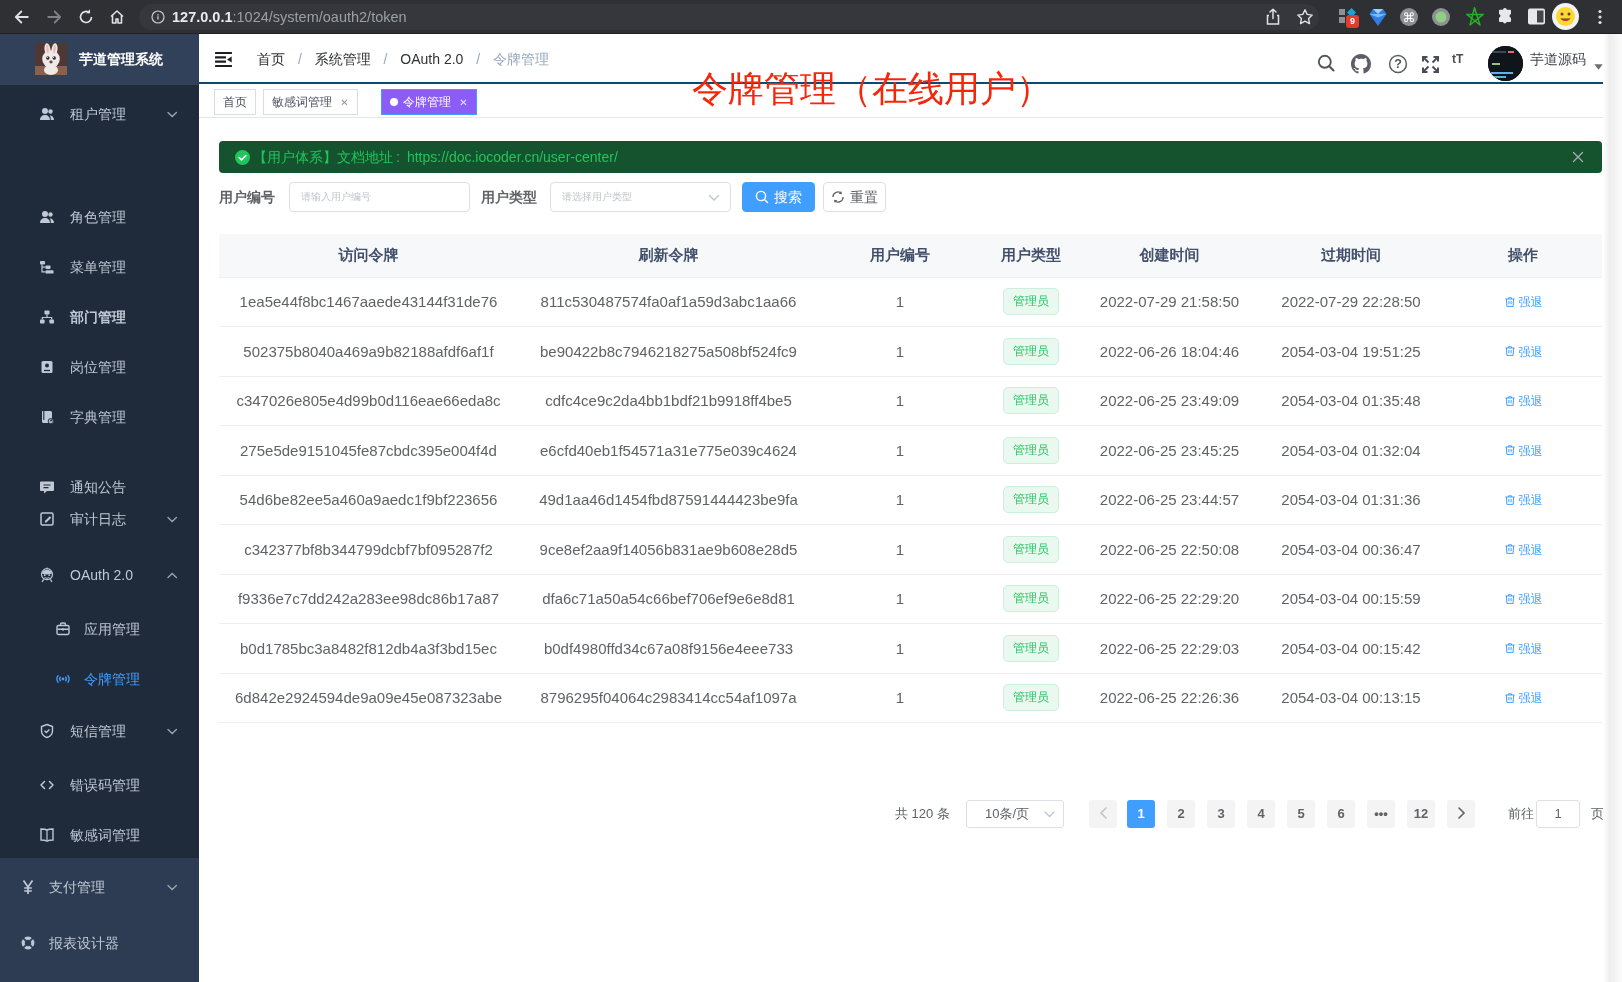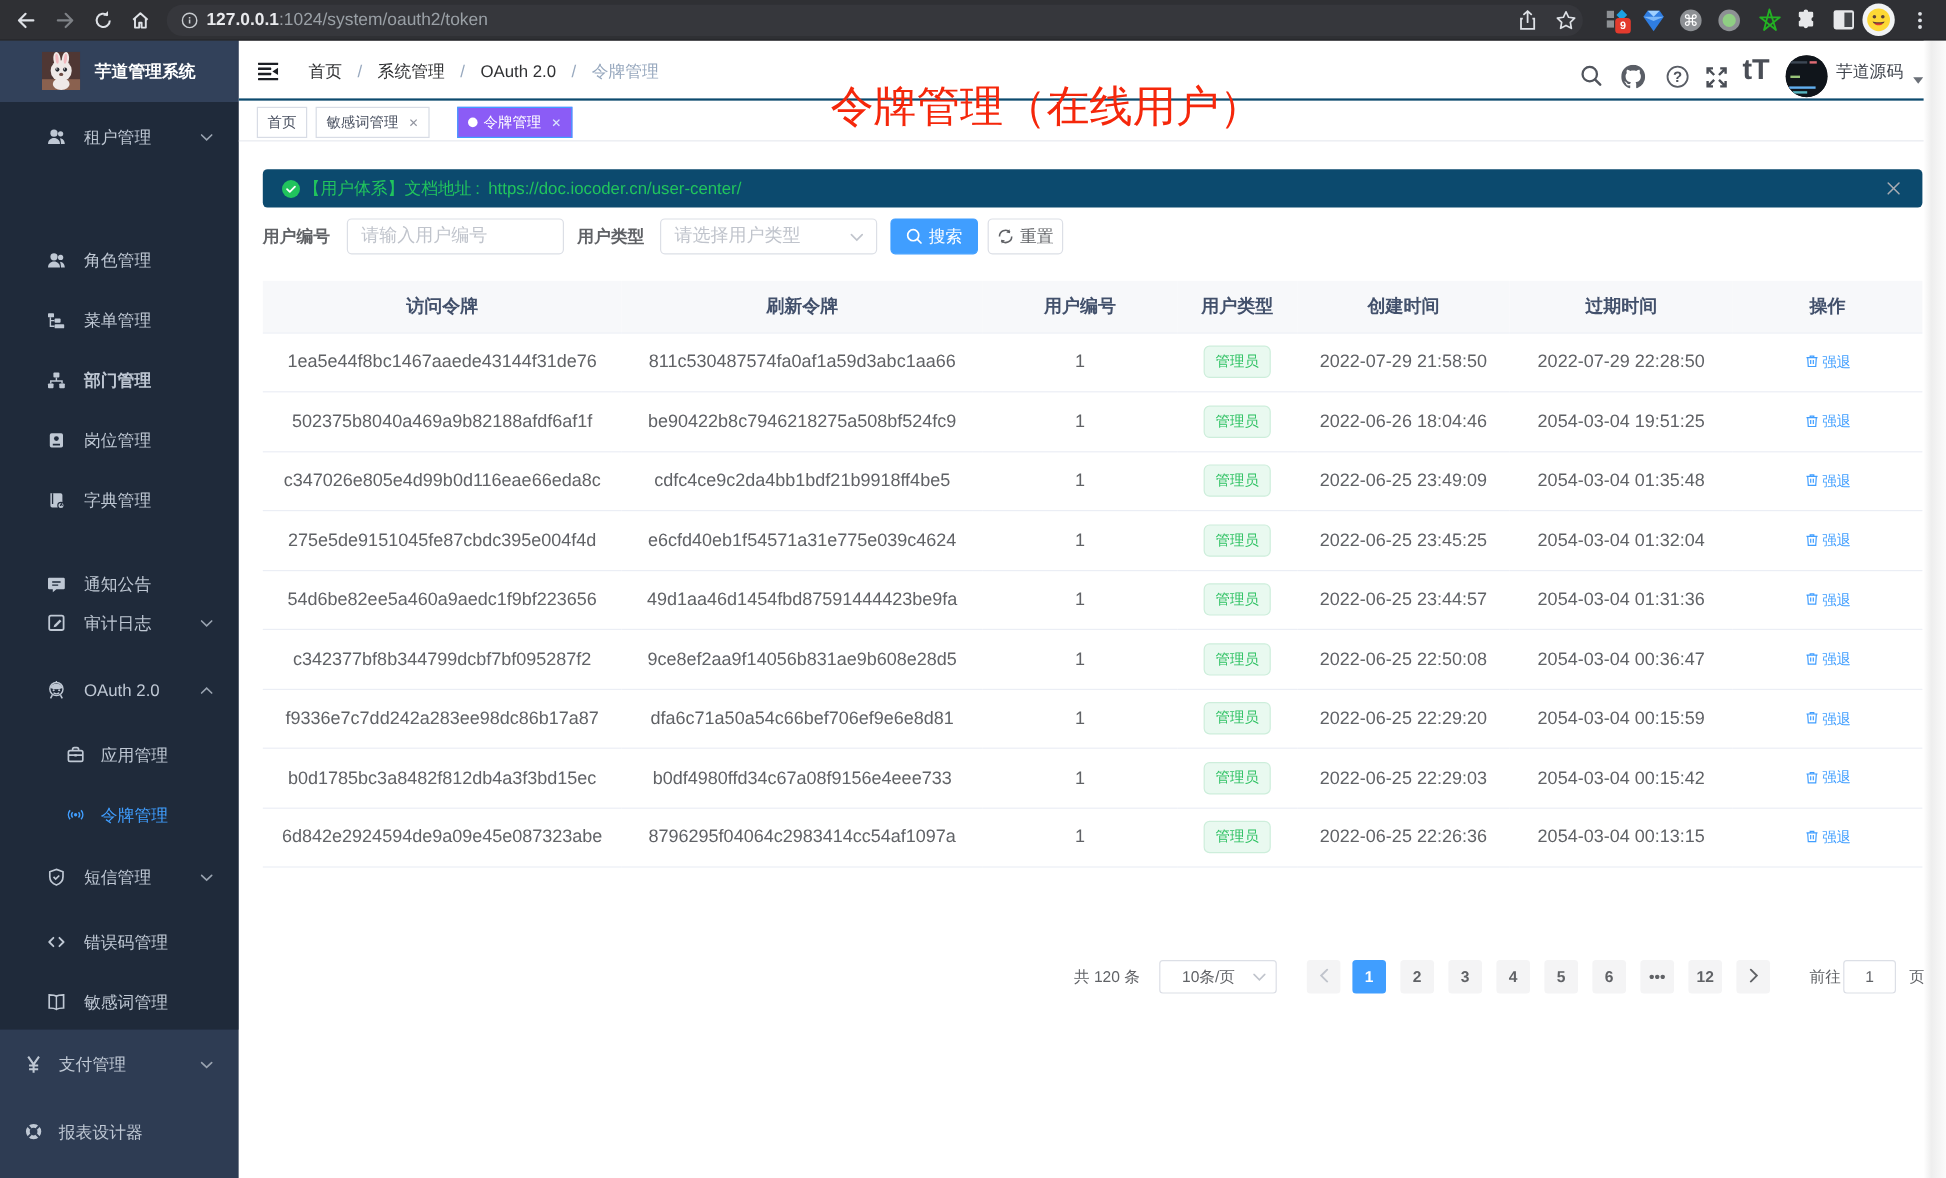--- a/index.html
+++ b/index.html
@@ -38,26 +38,26 @@
 
 .tags { position:absolute; left:199px; top:84px; width:1423px; height:34px; background:#fff; border-bottom:1px solid #e2e5ec; }
 .tag { position:absolute; top:5px; height:26px; line-height:24px; border:1px solid #d8dce5; background:#fff; color:#495060; font-size:12px; padding:0 8px; white-space:nowrap; }
 .tag.on { background:#8b5cf6; color:#fff; border-color:#409eff;margin-left:16px; }
 .tag .dot { display:inline-block; width:8px; height:8px; border-radius:50%; background:#fff; margin-right:5px; }
 .tag .x { margin-left:5px; font-size:10px; color:#90939e; }
 .tag.on .x { color:#dcebfd; }
 
 
 .content { position:absolute; left:199px; top:118px; width:1423px; height:864px; background:#fff; }
-.alert { position:absolute; left:20px; top:23px; width:1383px; height:32px; background:#0c4a6e; border-radius:4px; }
+.alert { position:absolute; left:20px; top:23px; width:1383px; height:32px; background:#14532d; border-radius:4px; }
 .alert .atext { position:absolute; left:34px; top:0; height:32px; line-height:32px; font-size:14px; color:#21c45d; white-space:nowrap; }
 .alert .ax { position:absolute; right:17px; top:9px; }
 
 .flabel { position:absolute; top:64px; height:30px; line-height:30px; font-size:14px; font-weight:700; color:#606266; }
-.finput { position:absolute; top:64px; height:30px; border:1px solid #dcdfe6; border-radius:4px; background:#fff; line-height:28px; font-size:15px; color:#c0c4cc; padding-left:11px; }
+.finput { position:absolute; top:64px; height:30px; border:1px solid #dcdfe6; border-radius:4px; background:#fff; line-height:28px; font-size:10px; color:#c0c4cc; padding-left:11px; }
 .btn { position:absolute; top:64px; height:30px; border-radius:4px; font-size:14px; line-height:28px; text-align:center; }
 .btn.blue { background:#409eff; color:#fff; border:1px solid #409eff; }
 .btn.plain { background:#fff; color:#606266; border:1px solid #dcdfe6; }
 
 table.grid { position:absolute; left:20px; top:116px; width:1383px; border-collapse:collapse; table-layout:fixed; }
 table.grid th { height:43px; background:#f7f8fa; color:#42506b; font-size:15px; font-weight:700; text-align:center; border-bottom:1px solid #ebeef5; }
 table.grid td { height:49.5px; color:#606266; font-size:15px; text-align:center; border-bottom:1px solid #ebeef5; white-space:nowrap; }
 .gtag { display:inline-block; width:56px; height:27px; line-height:25px; background:#e9f9f0; border:1px solid #cdeedb; border-radius:5px; color:#2dc162; font-size:12px; }
 .oplink { color:#409eff; font-size:12px; }
 
@@ -381,21 +381,21 @@
       <text x="10" y="14.2" font-size="12.5" font-weight="700" fill="#51555d" text-anchor="middle" font-family="Liberation Sans">?</text>
     </svg>
 <svg style="position:absolute;left:1222px;top:21px;" width="19" height="19" viewBox="0 0 19 19">
       <g stroke="#4a4e56" stroke-width="2" fill="none">
         <path d="M11.5 7.5L17 2M12.5 2H17v4.5"></path>
         <path d="M7.5 11.5L2 17M2 12.5V17h4.5"></path>
         <path d="M11.5 11.5L17 17M17 12.5V17h-4.5"></path>
         <path d="M7.5 7.5L2 2M2 6.5V2h4.5"></path>
       </g>
     </svg>
-<div style="position:absolute;left:1253px;top:0;height:62px;line-height:50px;font-size:24px;font-weight:700;color:#4a4e56;">tT</div>
+<div style="position:absolute;left:1253px;top:0;height:62px;line-height:50px;font-size:12px;font-weight:700;color:#4a4e56;">tT</div>
 <div style="position:absolute;left:1289px;top:12px;width:35px;height:35px;border-radius:50%;overflow:hidden;background:#101418;">
 <svg width="35" height="35" viewBox="0 0 35 35">
         <rect width="35" height="35" fill="#10151b"></rect>
         <rect x="4" y="5" width="14" height="2" fill="#3c4754"></rect>
         <rect x="20" y="5" width="6" height="2" fill="#e06c75"></rect>
         <rect x="4" y="17" width="8" height="2" fill="#98c379"></rect>
         <rect x="3" y="26" width="22" height="2" fill="#61afef"></rect>
         <rect x="6" y="30" width="12" height="2" fill="#56b6c2"></rect>
       </svg></div>
 <div style="position:absolute;left:1331px;top:0;height:50px;line-height:50px;font-size:14px;color:#3f444d;">芋道源码</div>

